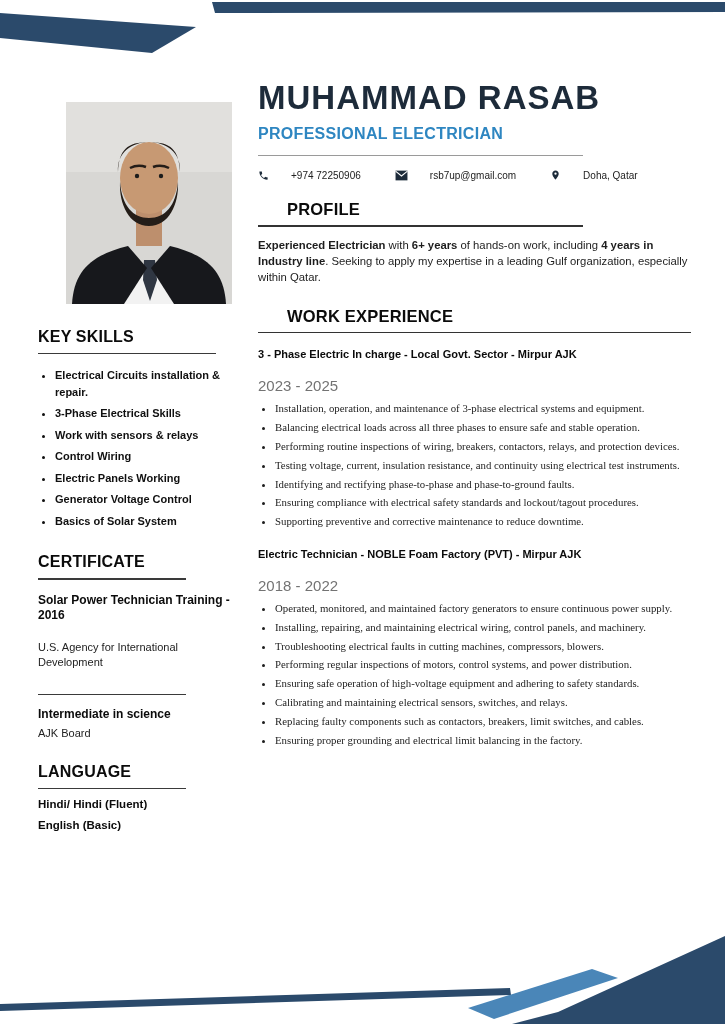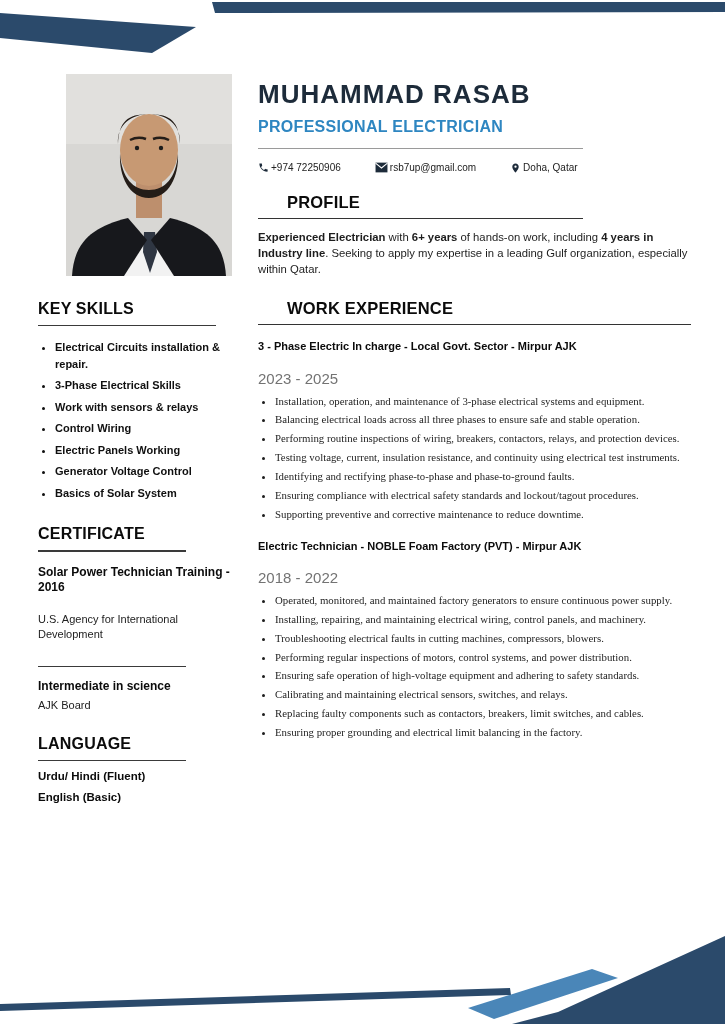--- a/index.html
+++ b/index.html
@@ -9,44 +9,44 @@
     background:#ffffff;
     overflow:hidden;
     font-family:"Liberation Sans", sans-serif;
     color:#1c1c1c;
   }
   .top-decor, .bottom-decor { position:absolute; left:0; display:block; }
   .top-decor { top:0; }
   .bottom-decor { bottom:0; }
 
   
-  .sidebar { position:absolute; left:38px; top:74px; width:198px; }
+  .sidebar { position:absolute; left:38px; top:102px; width:198px; }
   .photo { width:166px; height:202px; margin-left:28px; overflow:hidden; }
   .side-sec { margin-top:24px; }
   .side-heading { font-size:16px; font-weight:700; color:#0b0b0b; letter-spacing:.2px; }
   .side-rule { height:1.4px; background:#3a3a3a; margin-top:7px; }
   .rule-w178 { width:178px; }
   .rule-w148 { width:148px; }
   .skill-list { margin:13px 0 0 17px; }
   .skill-list li { font-size:11px; font-weight:700; line-height:1.5; margin-bottom:5px; color:#101010; }
   .cert-entry { margin-top:13px; }
   .cert-title { font-size:12px; font-weight:700; line-height:1.3; color:#0b0b0b; }
   .cert-sub { font-size:11px; line-height:1.35; color:#222; margin-top:16px; }
   .edu-degree { font-size:12px; font-weight:700; margin-top:12px; color:#0b0b0b; }
   .edu-board { font-size:11px; margin-top:6px; color:#222; }
   .lang-item { font-size:11.5px; font-weight:700; margin-top:9px; color:#0b0b0b; }
   .lang-item:first-of-type { margin-top:12px; }
 
   
   .main { position:absolute; left:258px; top:80px; width:436px; }
-  .name { font-size:26px; font-weight:700; color:#1d2b3a; letter-spacing:1px; line-height:1.1; }
+  .name { font-size:33px; font-weight:700; color:#1d2b3a; letter-spacing:1px; line-height:1.1; }
   .job-role { font-size:16px; font-weight:700; color:#2e86c1; letter-spacing:.3px; margin-top:9px; }
   .title-rule { width:325px; height:1px; background:#9a9a9a; margin-top:12px; }
   .contact-row { display:flex; align-items:center; gap:34px; margin-top:13px; }
-  .contact-item { display:flex; align-items:center; gap:2px; font-size:10px; color:#222; }
+  .contact-item { display:flex; align-items:center; gap:22px; font-size:10px; color:#222; }
   .contact-item svg { flex:0 0 auto; }
   .sec-heading { font-size:16.5px; font-weight:700; color:#0b0b0b; letter-spacing:.2px;margin-left:29px; }
   .profile-sec { margin-top:19px; }
   .heading-rule { height:1.3px; background:#333; margin-top:6px; }
   .rule-w325 { width:325px; }
   .rule-w433 { width:433px; }
   .profile-text { font-size:11.3px; line-height:1.42; margin-top:10px; color:#1d1d1d; }
   .work-sec { margin-top:22px; }
   .job { margin-top:14px; }
   .job + .job { margin-top:17px; }
@@ -115,21 +115,21 @@
 
   <section class="side-sec">
     <div class="side-rule rule-w148"></div>
     <div class="edu-degree">Intermediate in science</div>
     <div class="edu-board">AJK Board</div>
   </section>
 
   <section class="side-sec">
     <h2 class="side-heading">LANGUAGE</h2>
     <div class="side-rule rule-w148"></div>
-    <div class="lang-item">Urdu/ Hindi (Fluent)</div>
+    <div class="lang-item">Hindi/ Hindi (Fluent)</div>
     <div class="lang-item">English (Basic)</div>
   </section>
 
 </aside>
 
 <main class="main">
 
   <h1 class="name">MUHAMMAD RASAB</h1>
   <div class="job-role">PROFESSIONAL ELECTRICIAN</div>
   <div class="title-rule"></div>

